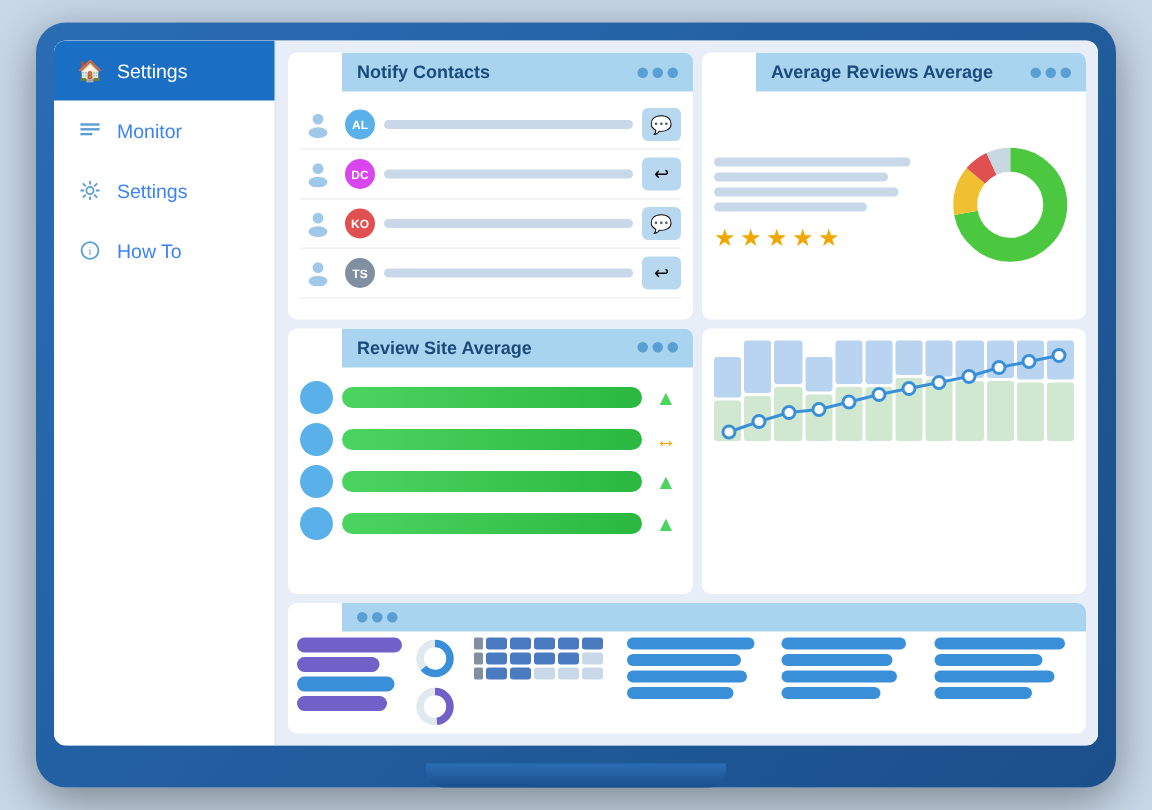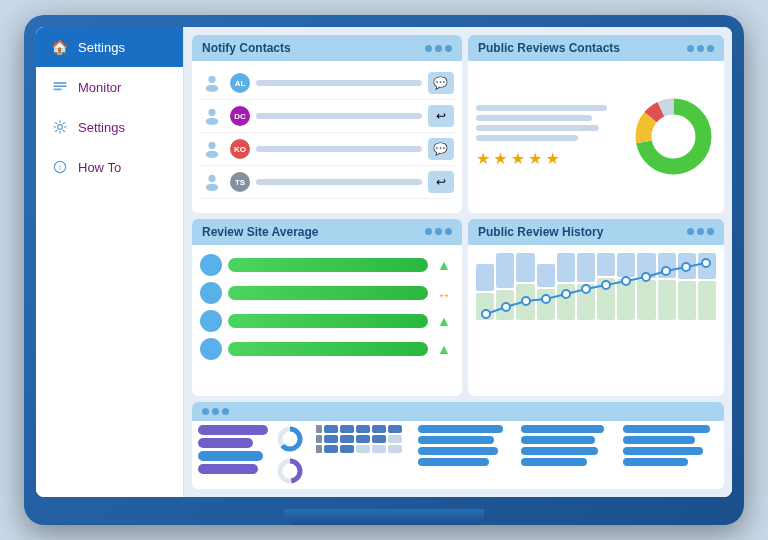--- a/index.html
+++ b/index.html
@@ -54,21 +54,21 @@
       flex-direction: column;
       padding-top: 0;
     }
 
     .sidebar-item {
       display: flex;
       align-items: center;
       padding: 10px 14px;
       cursor: pointer;
       font-size: 13px;
-      color: #701a75;
+      color: #3b82f6;
       gap: 8px;
     }
 
     .sidebar-item.active {
       background: #1a6fc4;
       color: #fff;
     }
 
     .sidebar-icon {
       width: 20px;
@@ -107,20 +107,21 @@
 
     .card-header {
       background: #a8d4f0;
       padding: 6px 10px;
       display: flex;
       justify-content: space-between;
       align-items: center;
       font-size: 12px;
       font-weight: bold;
       color: #1a4a7a;
+      margin-left: 36px;
     }
 
     .card-dots {
       display: flex;
       gap: 3px;
     }
 
     .dot {
       width: 7px;
       height: 7px;
@@ -167,21 +168,21 @@
       display: flex;
       align-items: center;
       justify-content: center;
       font-size: 8px;
       font-weight: bold;
       color: #fff;
       flex-shrink: 0;
     }
 
     .badge-blue { background: #5ab0e8; }
-    .badge-teal { background: #a21caf; border-radius: 10px; }
+    .badge-teal { background: #d946ef; border-radius: 10px; }
     .badge-red { background: #e05050; }
     .badge-gray { background: #8090a0; }
 
     .contact-line {
       flex: 1;
       height: 6px;
       background: #c8d8e8;
       border-radius: 3px;
     }
 
@@ -425,21 +426,21 @@
               </div>
               <div class="contact-badge badge-gray">TS</div>
               <div class="contact-line"></div>
               <div class="contact-action">↩</div>
             </div>
           </div>
         </div>
 
         <div class="card reviews-card">
           <div class="card-header">
-            <span>Public Reviews Contacts</span>
+            <span>Average Reviews Average</span>
             <div class="card-dots">
               <div class="dot"></div>
               <div class="dot"></div>
               <div class="dot"></div>
             </div>
           </div>
           <div class="reviews-body">
             <div class="reviews-left">
               <div class="review-line" style="width:90%"></div>
               <div class="review-line" style="width:80%"></div>
@@ -496,28 +497,20 @@
             </div>
             <div class="bar-row">
               <div class="bar-circle"></div>
               <div class="bar-fill" style="width:80%"></div>
               <div class="bar-icon" style="color:#4cd460;">▲</div>
             </div>
           </div>
         </div>
 
         <div class="card history-card">
-          <div class="card-header">
-            <span>Public Review History</span>
-            <div class="card-dots">
-              <div class="dot"></div>
-              <div class="dot"></div>
-              <div class="dot"></div>
-            </div>
-          </div>
           <div class="history-body">
             <div style="display:flex; align-items:flex-end; gap:2px; height:75px; padding: 4px 2px; position:relative;">
 
               <div style="flex:1;display:flex;flex-direction:column;align-items:center;justify-content:flex-end;height:100%;gap:2px;">
                 <div style="width:100%;height:40%;background:#b8d4f0;border-radius:2px;"></div>
                 <div style="width:100%;height:40%;background:#d0e8d0;border-radius:2px;"></div>
               </div>
               <div style="flex:1;display:flex;flex-direction:column;align-items:center;justify-content:flex-end;height:100%;gap:2px;">
                 <div style="width:100%;height:60%;background:#b8d4f0;border-radius:2px;"></div>
                 <div style="width:100%;height:50%;background:#d0e8d0;border-radius:2px;"></div>

